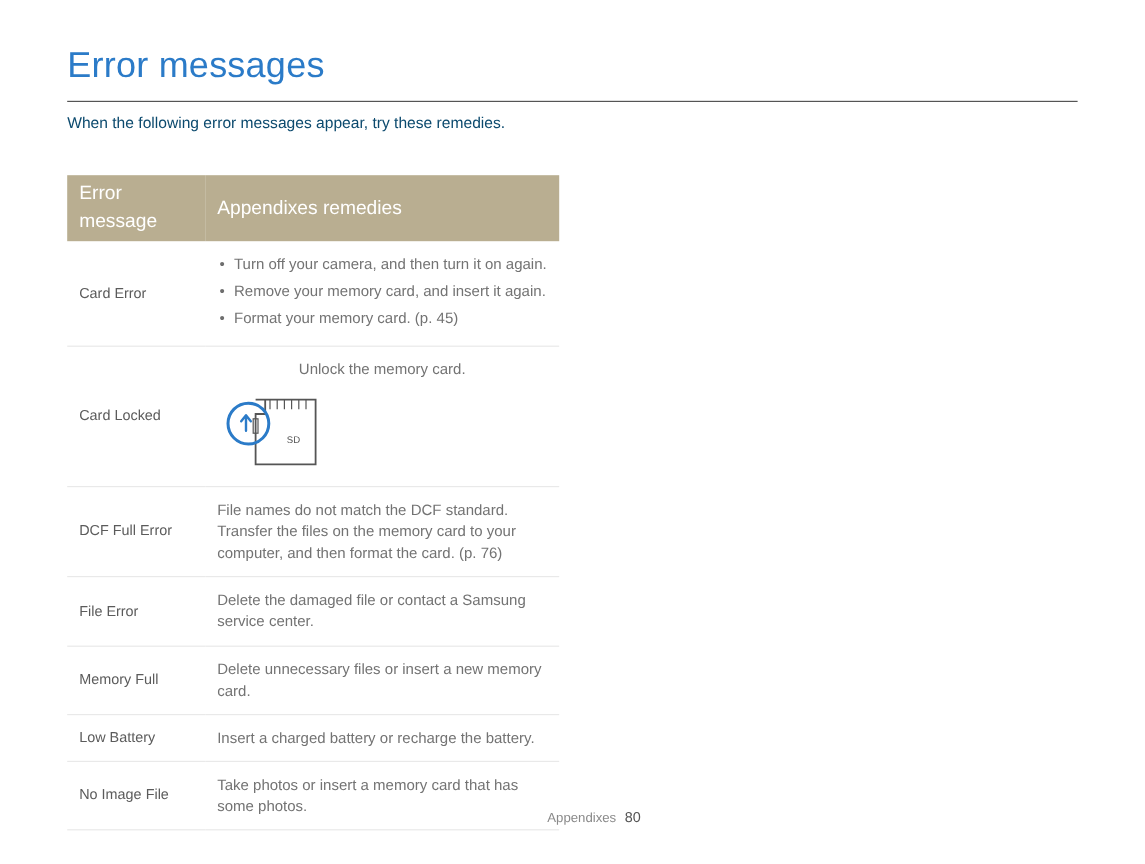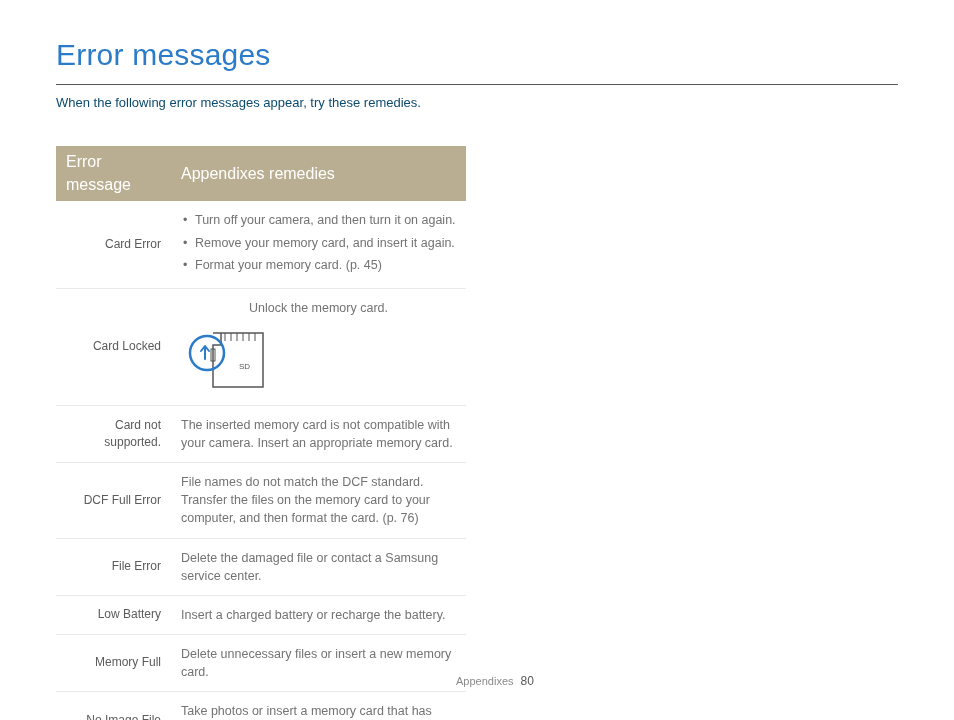--- a/index.html
+++ b/index.html
@@ -50,21 +50,20 @@
   .table td {
     vertical-align: middle;
     padding: 10px 10px;
     border-bottom: 1px solid #e9e9e9;
     color: #737373;
   }
   .table td.label {
     color: #5b5b5b;
     width: 115px;
     font-size: 12px;
-    text-align: right;
   }
   ul.remedies {
     list-style: none;
     padding-left: 0;
   }
   ul.remedies li {
     position: relative;
     padding-left: 14px;
     margin-bottom: 4px;
   }
@@ -137,38 +136,34 @@
 
             <circle cx="26" cy="28" r="17" fill="none" stroke="#2b7bc8" stroke-width="2.5"></circle>
 
             <path d="M24 34 L24 22 M20 26 L24 21 L28 26" fill="none" stroke="#2b7bc8" stroke-width="2" stroke-linecap="round" stroke-linejoin="round"></path>
 
             <text x="58" y="44" font-size="8" fill="#555" font-family="Arial">SD</text>
           </svg>
         </td>
       </tr>
       <tr>
-        <td class="label">Card not supported.</td>
-        <td>The inserted memory card is not compatible with your camera. Insert an appropriate memory card.</td>
-      </tr>
-      <tr>
         <td class="label">DCF Full Error</td>
         <td>File names do not match the DCF standard. Transfer the files on the memory card to your computer, and then format the card. (p. 76)</td>
       </tr>
       <tr>
         <td class="label">File Error</td>
         <td>Delete the damaged file or contact a Samsung service center.</td>
       </tr>
       <tr>
+        <td class="label">Memory Full</td>
+        <td>Delete unnecessary files or insert a new memory card.</td>
+      </tr>
+      <tr>
         <td class="label">Low Battery</td>
         <td>Insert a charged battery or recharge the battery.</td>
-      </tr>
-      <tr>
-        <td class="label">Memory Full</td>
-        <td>Delete unnecessary files or insert a new memory card.</td>
       </tr>
       <tr>
         <td class="label">No Image File</td>
         <td>Take photos or insert a memory card that has some photos.</td>
       </tr>
     </tbody>
   </table>
 </div>
 
 <div class="footer">

